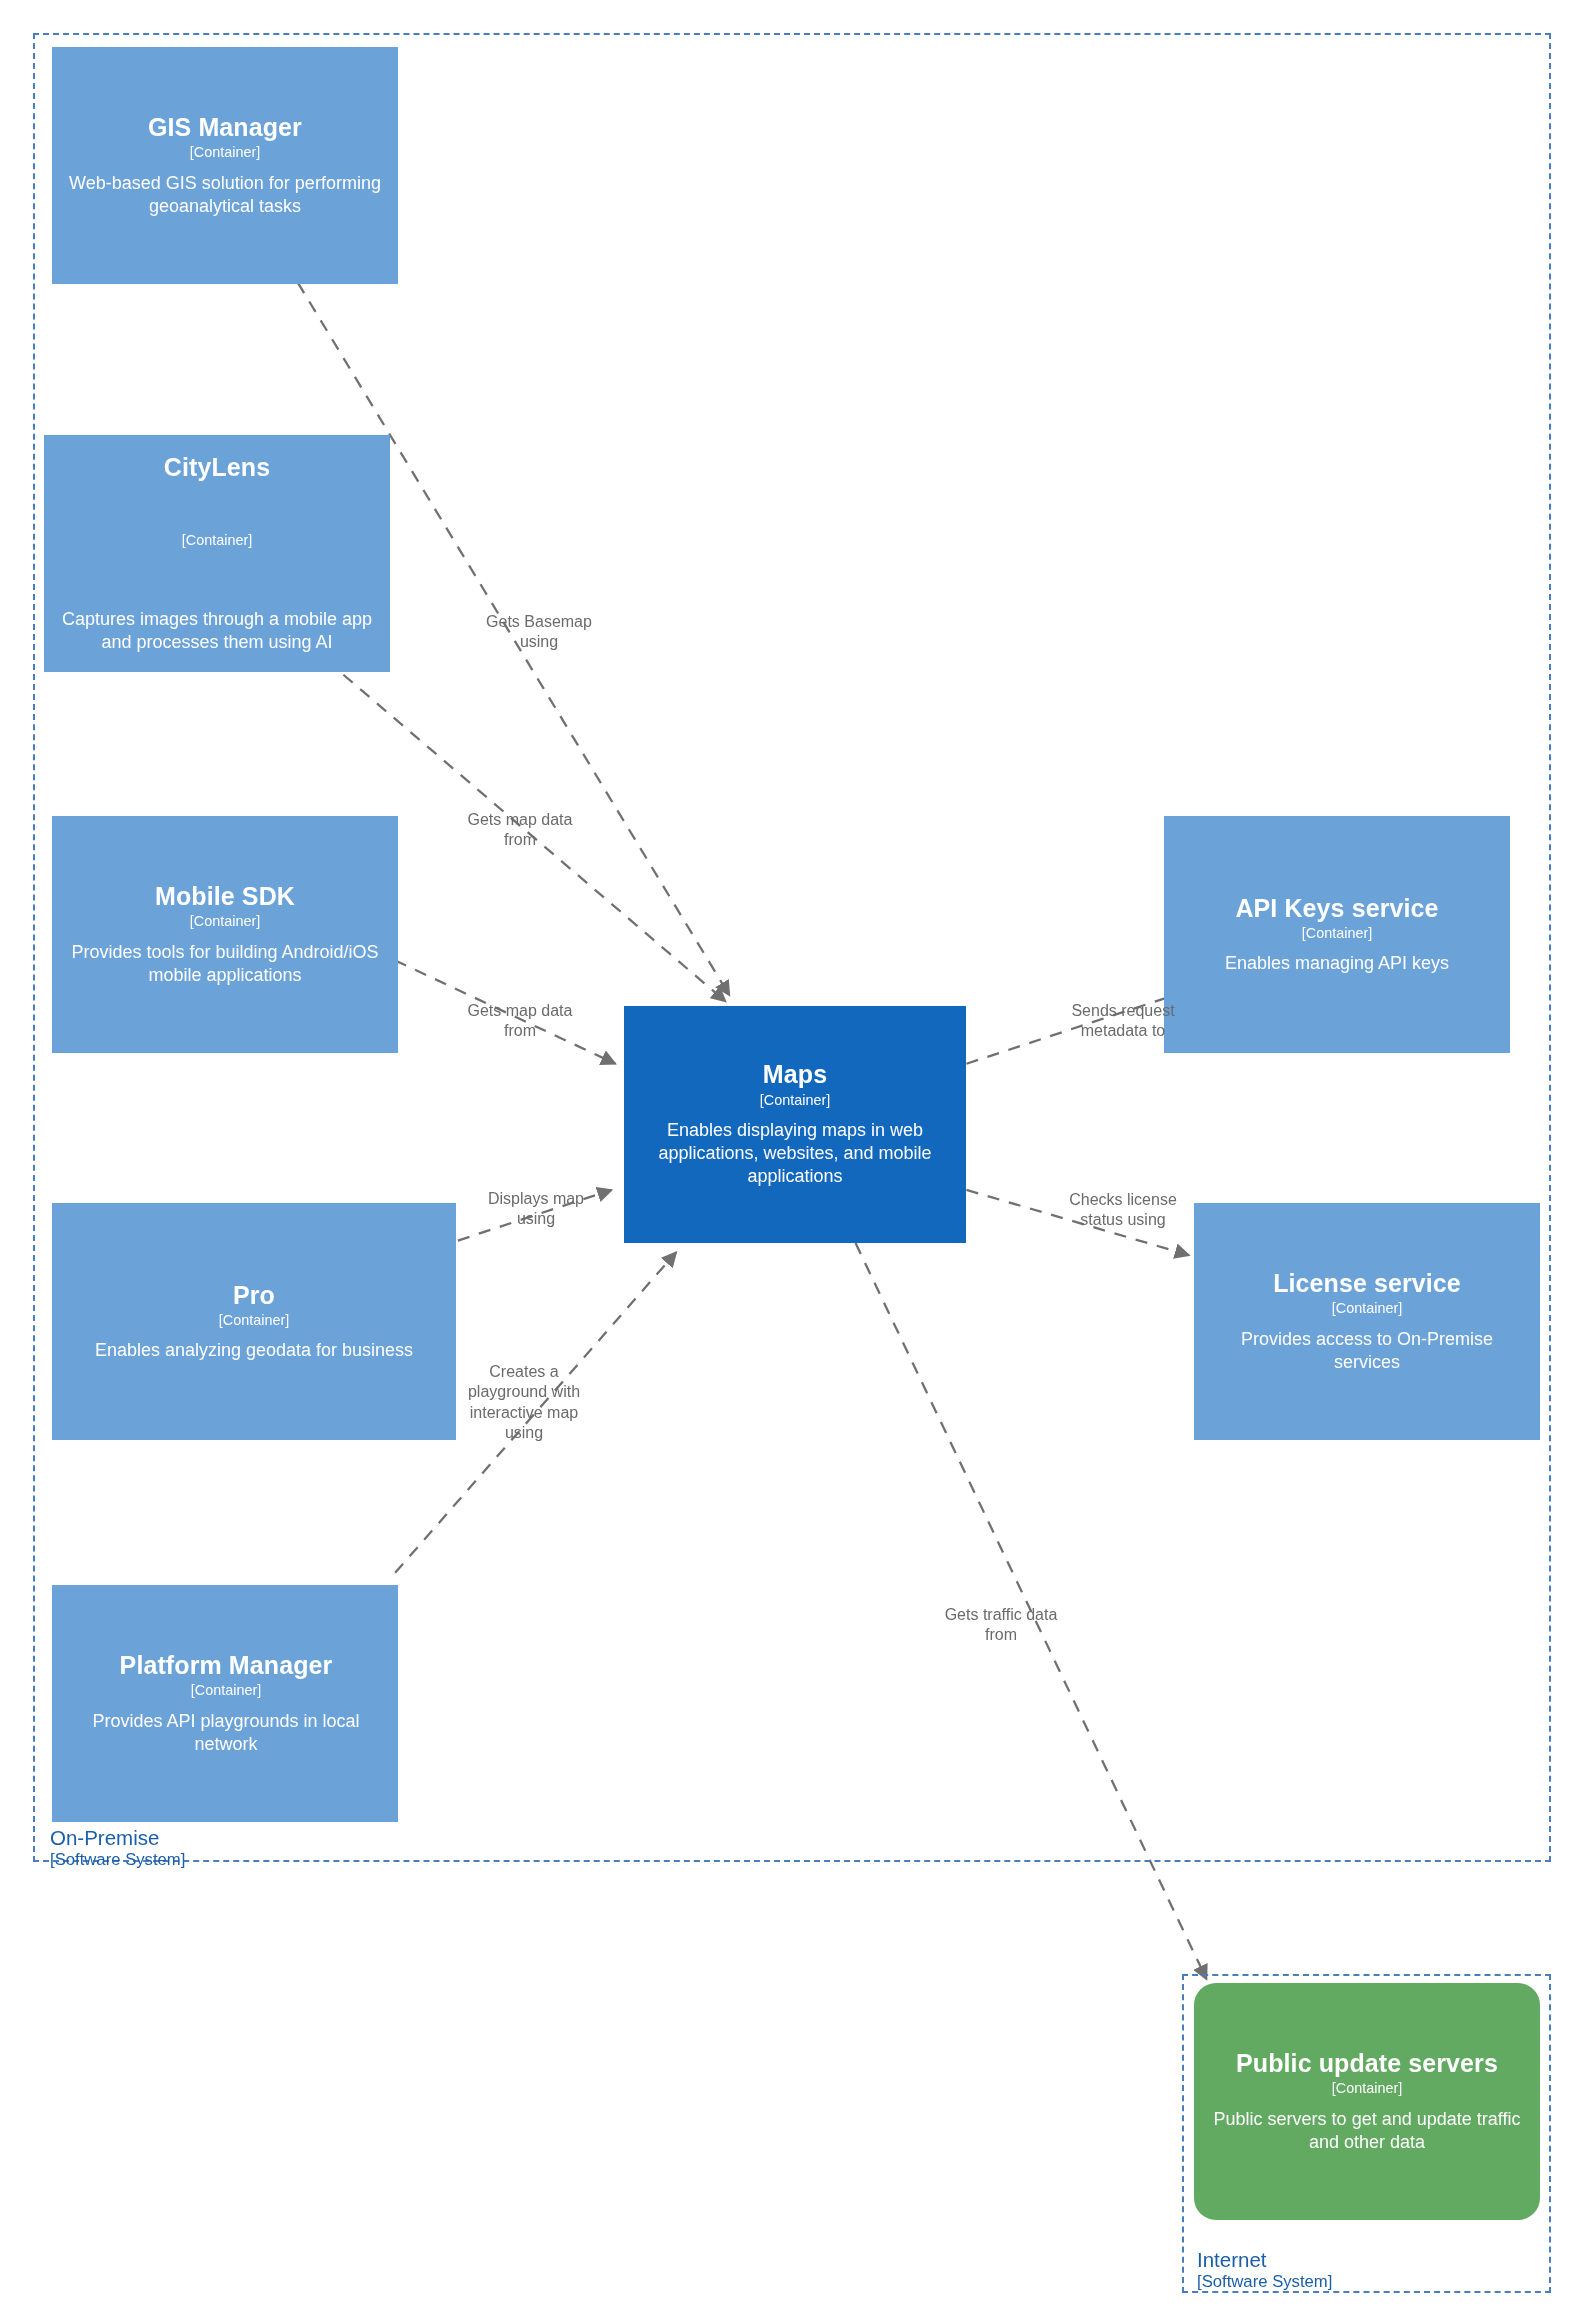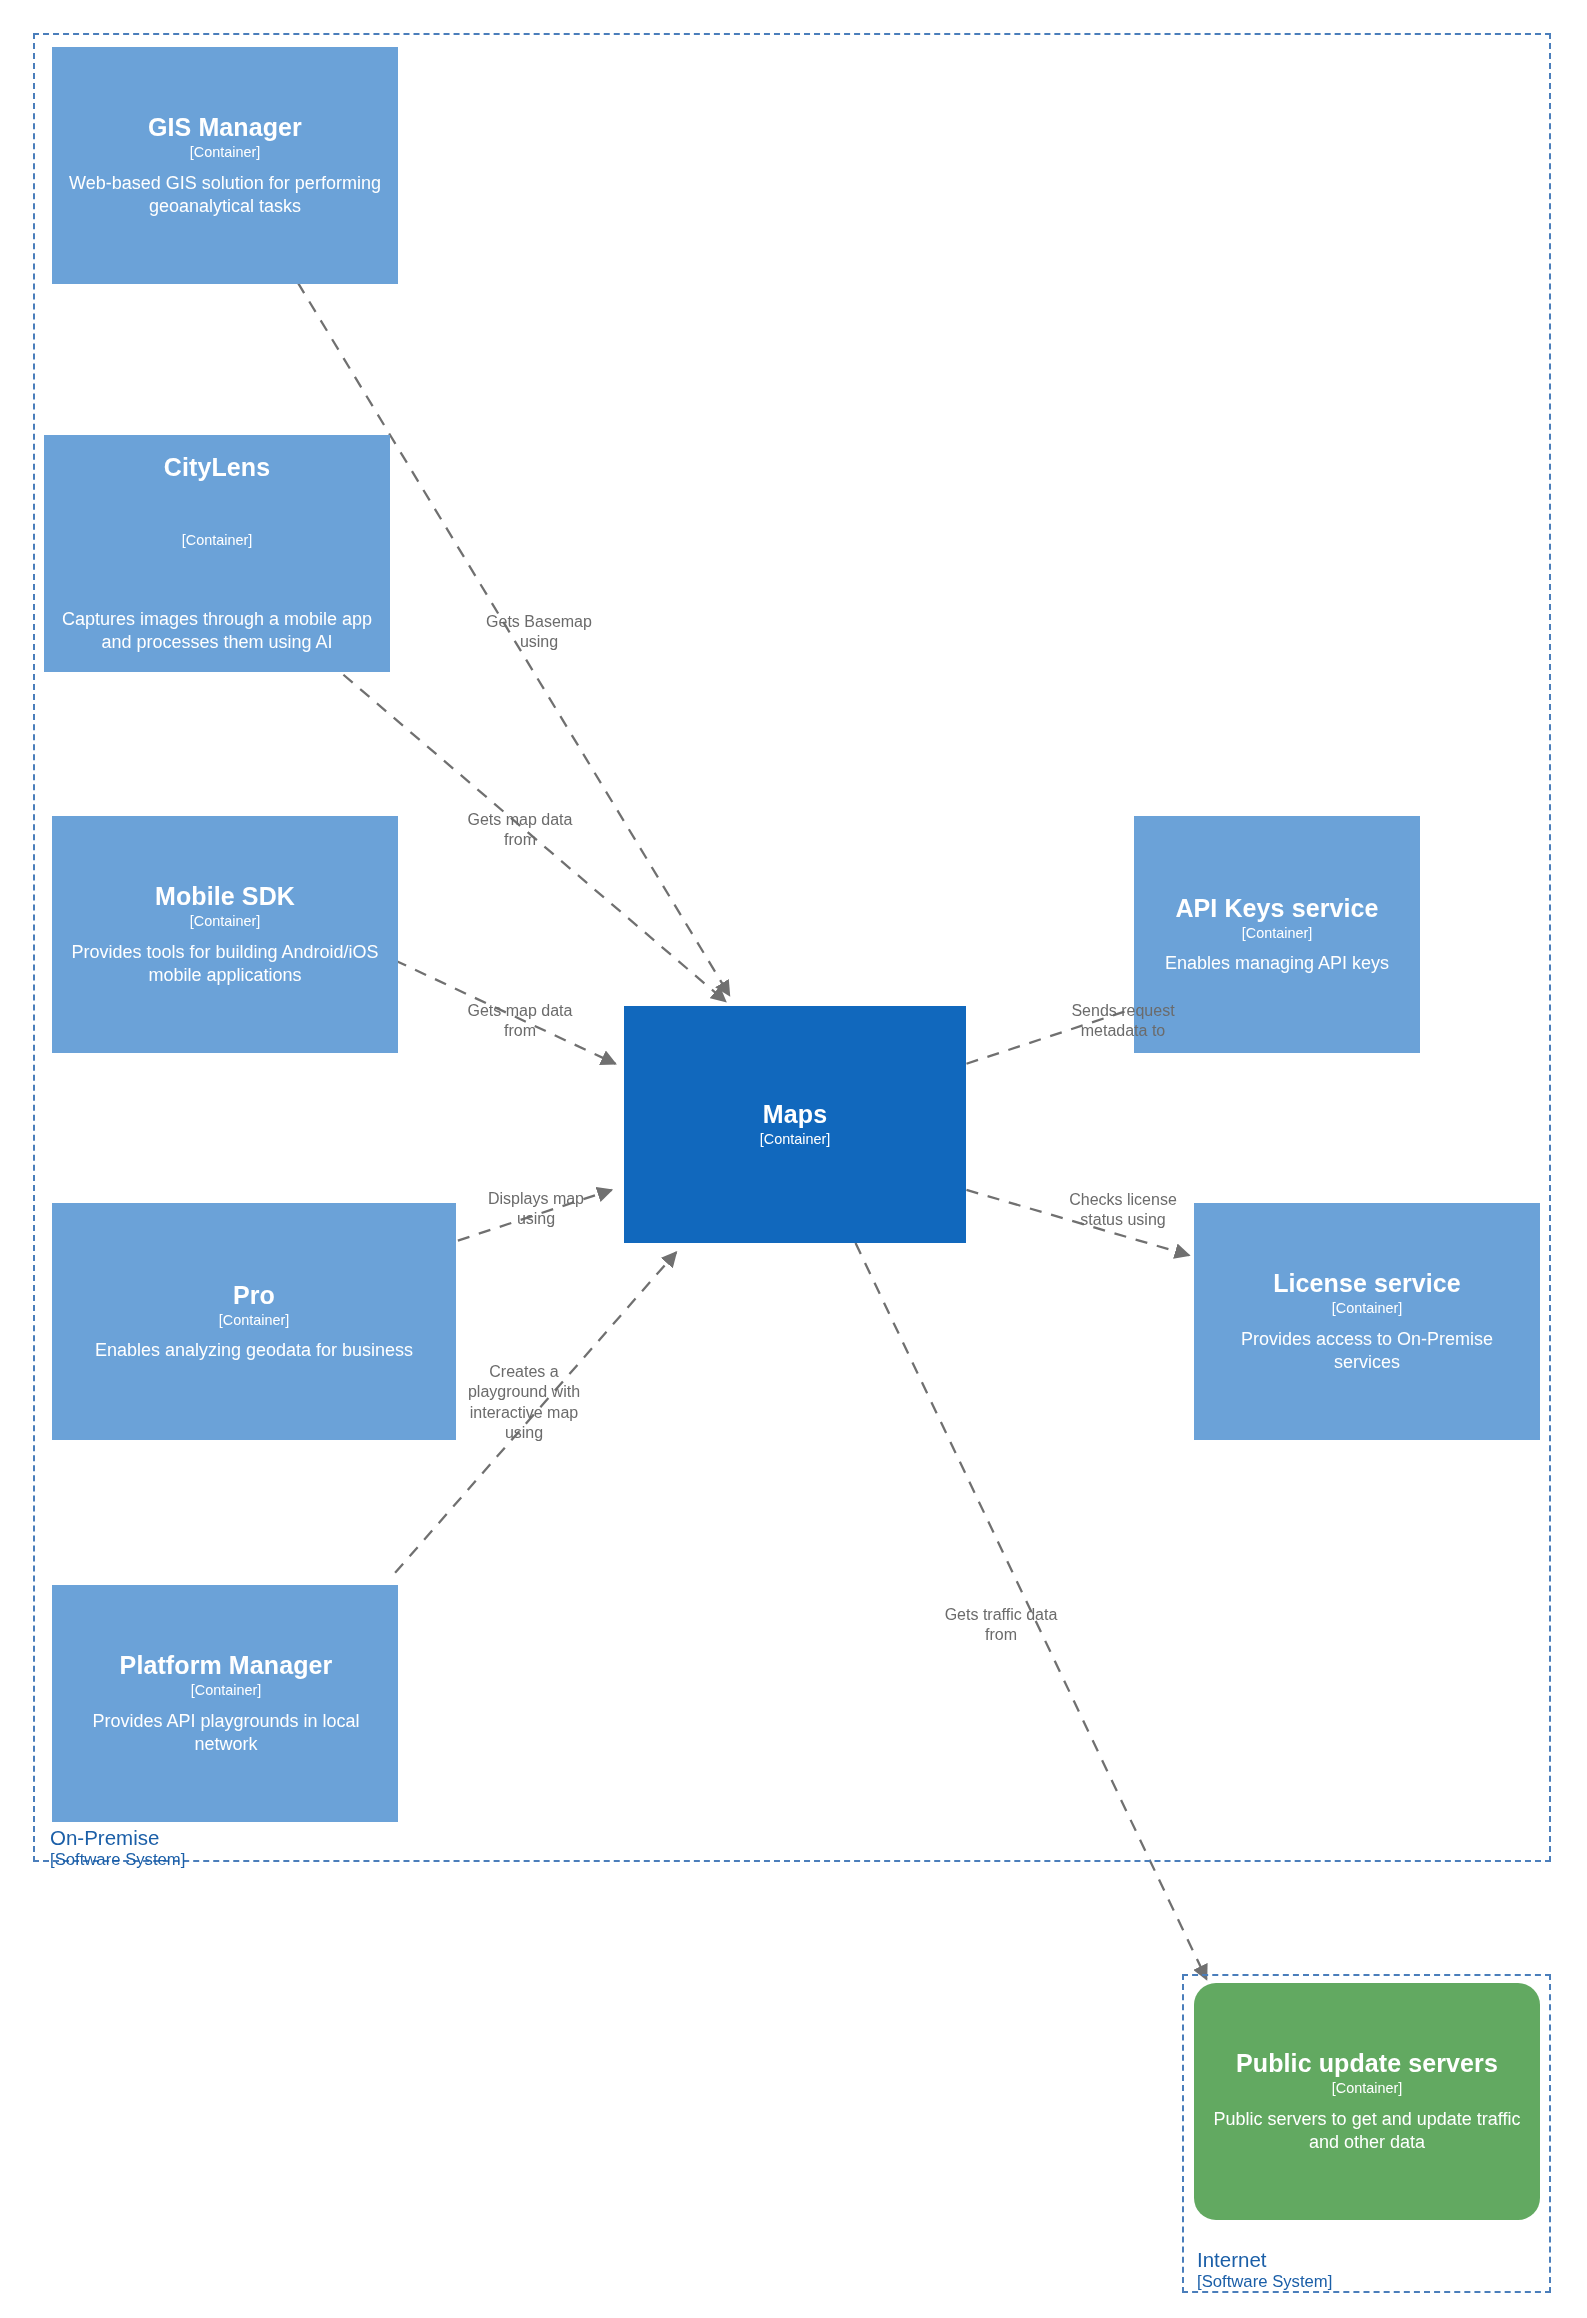--- a/index.html
+++ b/index.html
@@ -157,23 +157,24 @@
 
   <div class="node blue" style="left:52px; top:1585px; width:346px; height:237px;padding-left:14px;">
     <div class="n-title">Platform Manager</div>
     <div class="n-type">[Container]</div>
     <div class="n-desc">Provides API playgrounds in local network</div>
   </div>
 
   <div class="node darkblue" style="left:624px; top:1006px; width:342px; height:237px;">
     <div class="n-title">Maps</div>
     <div class="n-type">[Container]</div>
-  </div>
-
-  <div class="node blue" style="left:1134px; top:816px; width:286px; height:237px;">
+    <div class="n-desc">Enables displaying maps in web applications, websites, and mobile applications</div>
+  </div>
+
+  <div class="node blue" style="left:1164px; top:816px; width:346px; height:237px;">
     <div class="n-title">API Keys service</div>
     <div class="n-type">[Container]</div>
     <div class="n-desc">Enables managing API keys</div>
   </div>
 
   <div class="node blue" style="left:1194px; top:1203px; width:346px; height:237px;justify-content:center;">
     <div class="n-title">License service</div>
     <div class="n-type">[Container]</div>
     <div class="n-desc">Provides access to On-Premise services</div>
   </div>

